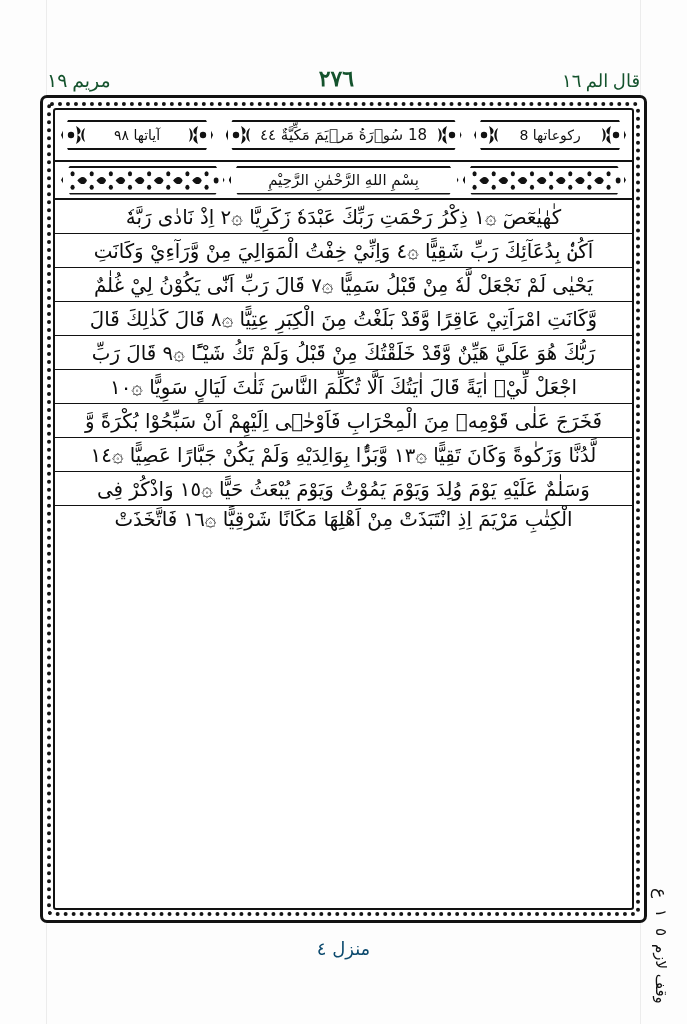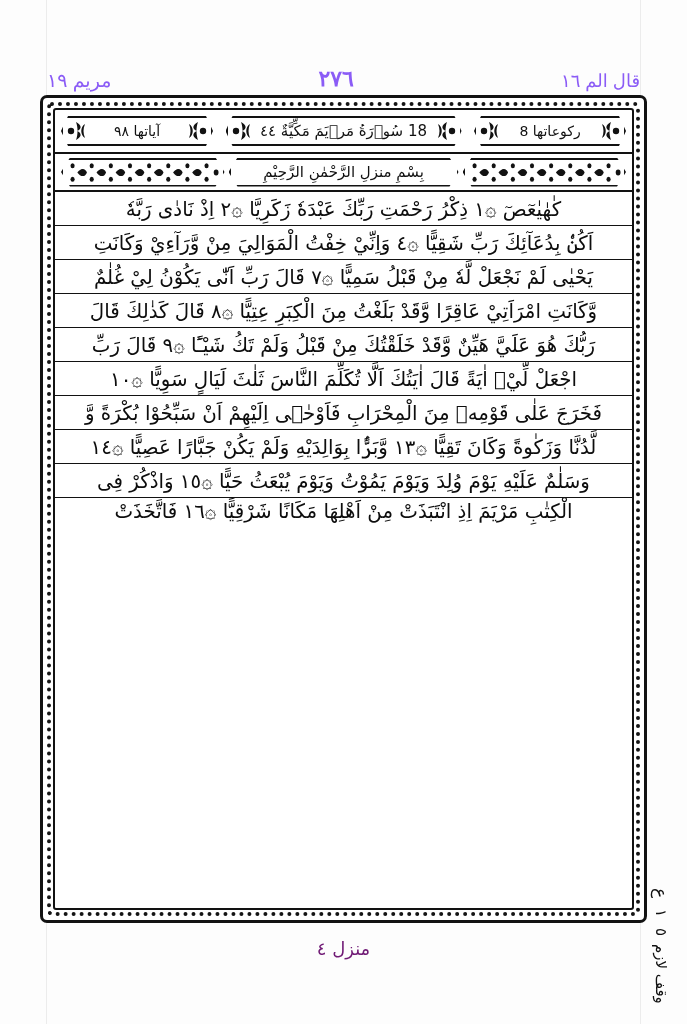--- a/index.html
+++ b/index.html
@@ -39,24 +39,24 @@
     position: absolute;
     left: 47px; right: 47px;
     top: 52px;
     height: 40px;
     display: flex;
     align-items: flex-end;
     justify-content: space-between;
     direction: rtl;
   }
   .hdr-item {
-    font-family: Liberation Sans, sans-serif;
+    font-family: Liberation Serif, serif;
     font-size: 19px;
     line-height: 1;
-    color: #8b5cf6;
+    color: #14532d;
     white-space: nowrap;
     padding-bottom: 2px;
   }
   .hdr-juz   { font-size: 18px; letter-spacing: -0.5px; }
   .hdr-page  { font-size: 22px; letter-spacing: 3px; font-weight: 600;}
   .hdr-surah { font-size: 19px; letter-spacing: -0.5px; }
 
   
   #frame-outer {
     position: absolute;
@@ -82,21 +82,21 @@
     border: 2px solid #121212;
     border-radius: 3px;
     box-sizing: border-box;
     background: #ffffff;
     overflow: hidden;
   }
 
   
   #surah-band {
     position: relative;
-    height: 44px;
+    height: 52px;
     border-bottom: 2px solid #121212;
     display: flex;
     flex-direction: row-reverse;
     align-items: center;
     justify-content: space-between;
     padding: 0 6px;
     box-sizing: border-box;
     direction: rtl;
   }
   .cartouche {
@@ -229,21 +229,21 @@
 
   
   #footer {
     position: absolute;
     left: 0; right: 0;
     top: 938px;
     text-align: center;
   }
   #footer .manzil {
     font-size: 18px;
-    color: #701a75;
+    color: #0c4a6e;
     letter-spacing: -0.3px;
   }
 </style>
 </head>
 <body>
 
 <div id="page">
 
   <div class="scan-edge left"></div>
   <div class="scan-edge right"></div>
@@ -337,21 +337,21 @@
               <path d="M66 13 C70 8 76 8 78 13 C76 18 70 18 66 13 Z"></path>
               <path d="M90 13 C94 8 100 8 102 13 C100 18 94 18 90 13 Z"></path>
               <path d="M114 13 C118 8 124 8 126 13 C124 18 118 18 114 13 Z"></path>
               <path d="M138 13 C142 8 148 8 150 13 C148 18 142 18 138 13 Z"></path>
               <path d="M162 13 C166 8 172 8 174 13 C172 18 166 18 162 13 Z"></path>
             </g>
           </svg>
         </div>
 
         <div class="bism-plate">
-          <span class="bism-text">بِسْمِ منزلِ الرَّحْمٰنِ الرَّحِيْمِ</span>
+          <span class="bism-text">بِسْمِ اللهِ الرَّحْمٰنِ الرَّحِيْمِ</span>
         </div>
 
         <div class="orn-panel">
           <svg width="100%" height="100%" viewBox="0 0 200 26" preserveAspectRatio="none">
             <g fill="#121212">
               <circle cx="12" cy="6" r="2.6"></circle>
                 <circle cx="12" cy="20" r="2.6"></circle>
               <circle cx="36" cy="6" r="2.6"></circle>
                 <circle cx="36" cy="20" r="2.6"></circle>
               <circle cx="60" cy="6" r="2.6"></circle>

